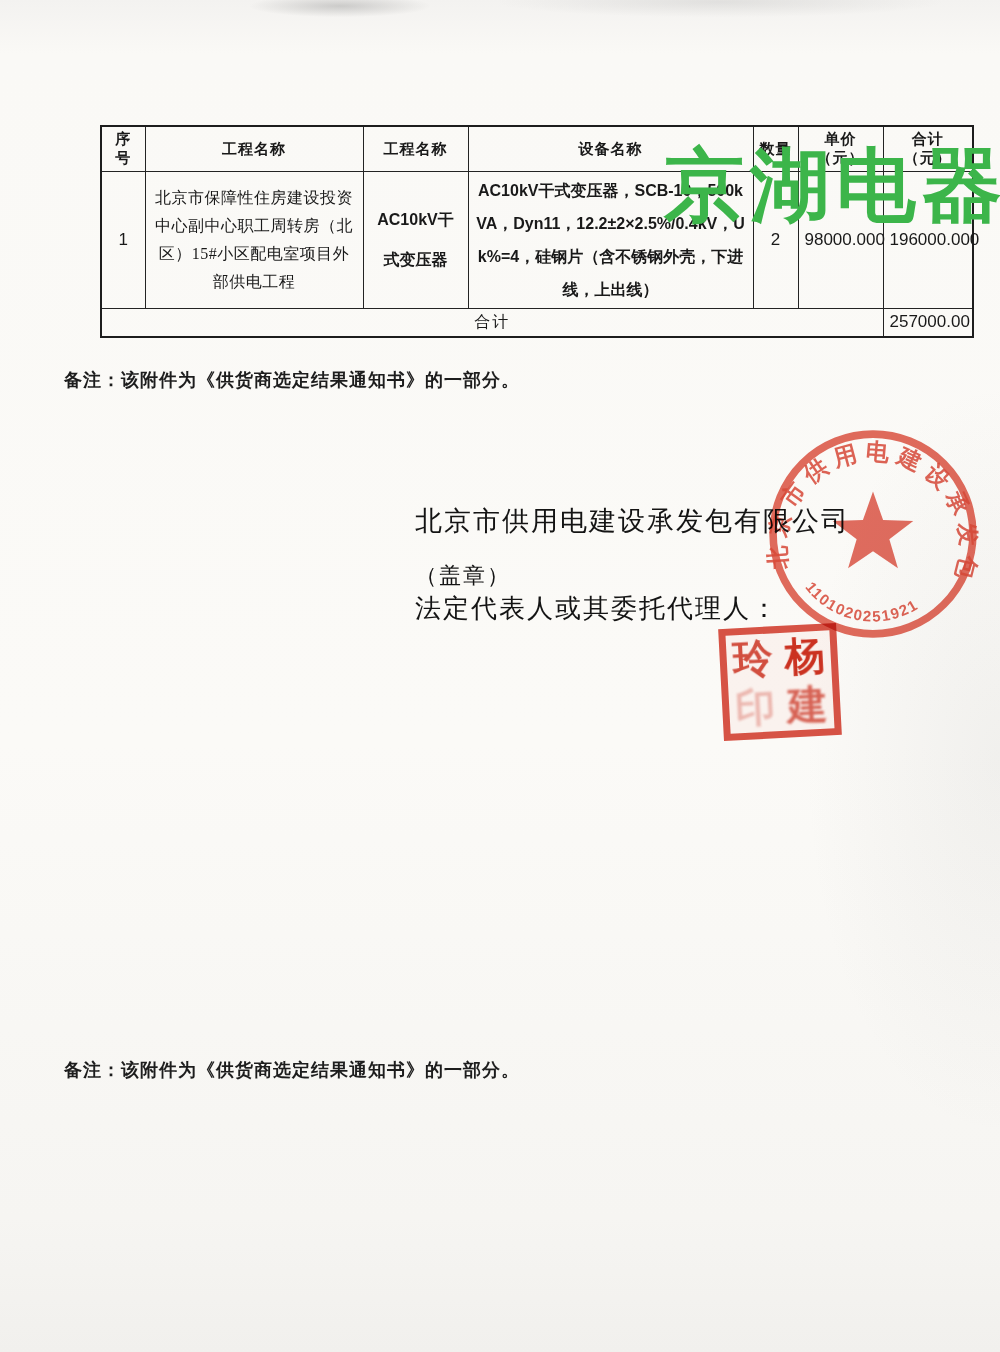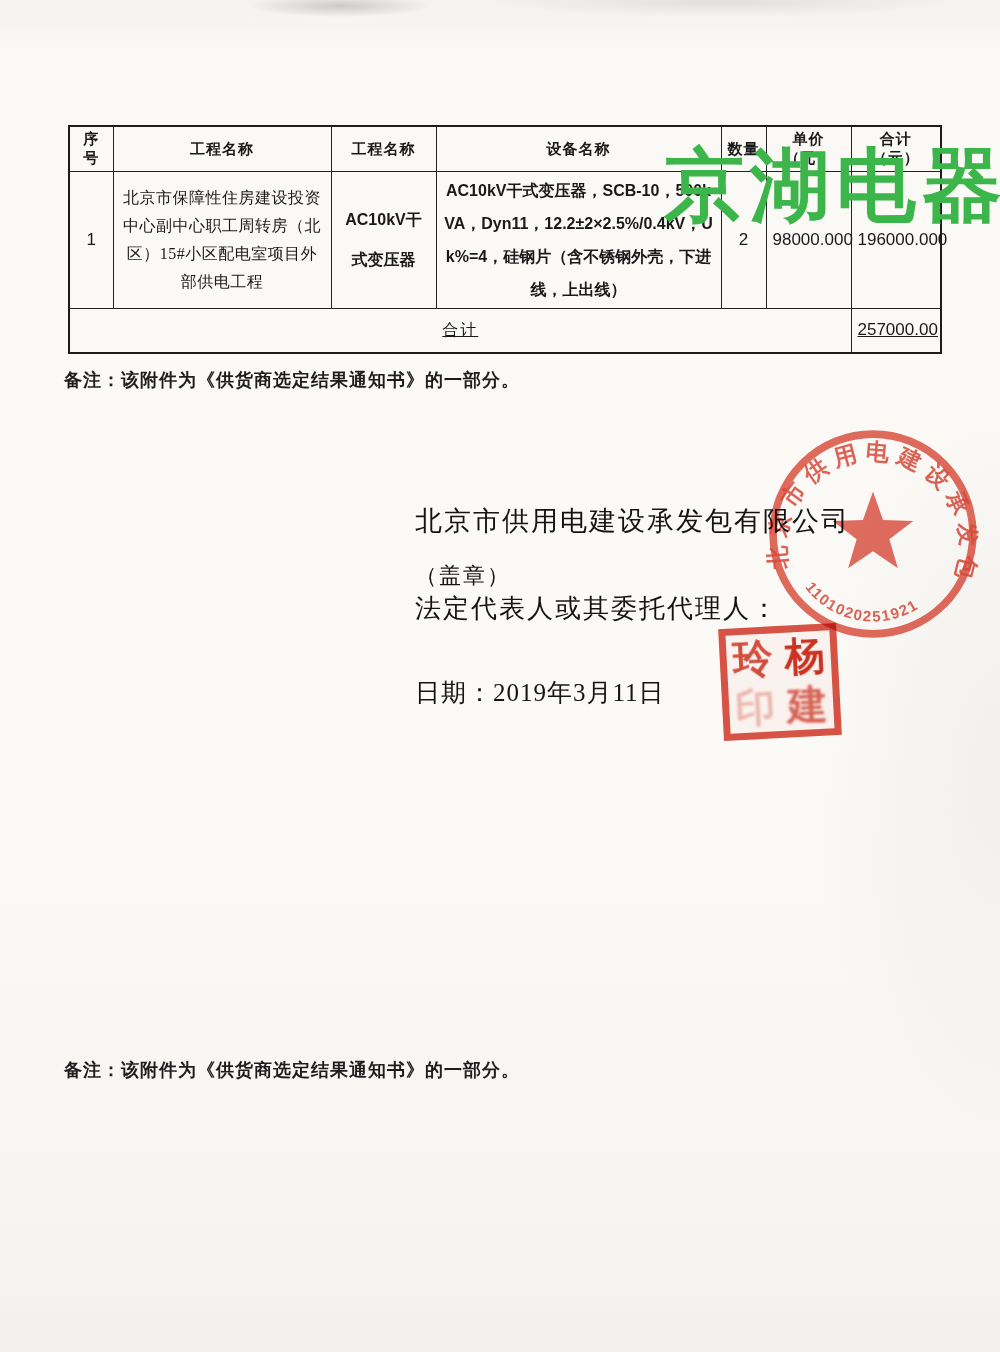--- a/index.html
+++ b/index.html
@@ -30,31 +30,31 @@
     position:absolute;left:68px;top:125px;width:872px;
     border-collapse:collapse;table-layout:fixed;
     z-index:1;
   }
   table.quote th, table.quote td{
     border:1.6px solid #232323;
     padding:2px 6px;
     text-align:center;vertical-align:middle;
     color:#191919;
   }
-  table.quote{border:2.2px solid #1d1d1d;}
+  table.quote{border:2.2px solid #1d1d1d;margin-left:32px;}
   table.quote th{
     font-size:15px;font-weight:bold;height:40px;letter-spacing:1px;
   }
   tr.body-row{height:136px;}
   td.c-seq{font-size:17px;font-family:"Liberation Sans","DejaVu Sans",sans-serif;}
   td.c-project{font-size:16px;line-height:28px;letter-spacing:.5px;font-weight:400;word-break:break-all;}
   td.c-device{font-size:16px;line-height:40px;font-family:"Liberation Sans","DejaVu Sans",sans-serif;font-weight:bold;}
   td.c-spec{font-size:16px;line-height:33px;font-family:"Liberation Sans","DejaVu Sans",sans-serif;font-weight:bold;word-break:break-all;padding:2px 10px;}
   td.c-num{font-size:17px;font-family:"Liberation Sans","DejaVu Sans",sans-serif;}
-  tr.total-row{height:44px;text-decoration:underline;}
+  tr.total-row{height:28px;}
   td.t-label{font-size:16px;letter-spacing:2px;}
   td.t-value{font-size:17px;font-family:"Liberation Sans","DejaVu Sans",sans-serif;}
 
   .note{
     left:64px;font-size:18px;font-weight:bold;letter-spacing:1px;color:#1d1d1d;text-align:right;
   }
   .note-top{top:368px;}
   .note-bottom{top:1058px;}
 
   
@@ -135,21 +135,20 @@
       <td class="t-value">257000.00</td>
     </tr>
   </tbody>
     </table>
 
   <div class="abs note note-top">备注：该附件为《供货商选定结果通知书》的一部分。</div>
 
   <div class="abs sig sig-company">北京市供用电建设承发包有限公司</div>
   <div class="abs sig sig-seal-note">（盖章）</div>
   <div class="abs sig sig-rep">法定代表人或其委托代理人：</div>
-  <div class="abs sig sig-date">日期：2019年3月11日</div>
 
   <div class="abs watermark" style="color:#3cb54a;">京湖电器</div>
 
   <svg class="abs company-seal" viewBox="0 0 220 220" xmlns="http://www.w3.org/2000/svg">
     <defs>
       <path id="arcTop" d="M 26,146 A 87 87 0 1 1 194,146" fill="none"></path>
       <path id="arcBottom" d="M 38,156 A 84 84 0 0 0 182,156" fill="none"></path>
     </defs>
     <circle cx="110" cy="110" r="99" fill="none" stroke="#d93a28" stroke-width="7.5" opacity=".82"></circle>
     <polygon points="110,68 120,96.2 149.9,97 126.2,115.3 134.7,144 110,127 85.3,144 93.8,115.3 70.1,97 100,96.2" fill="#d93a28" opacity=".8"></polygon>

